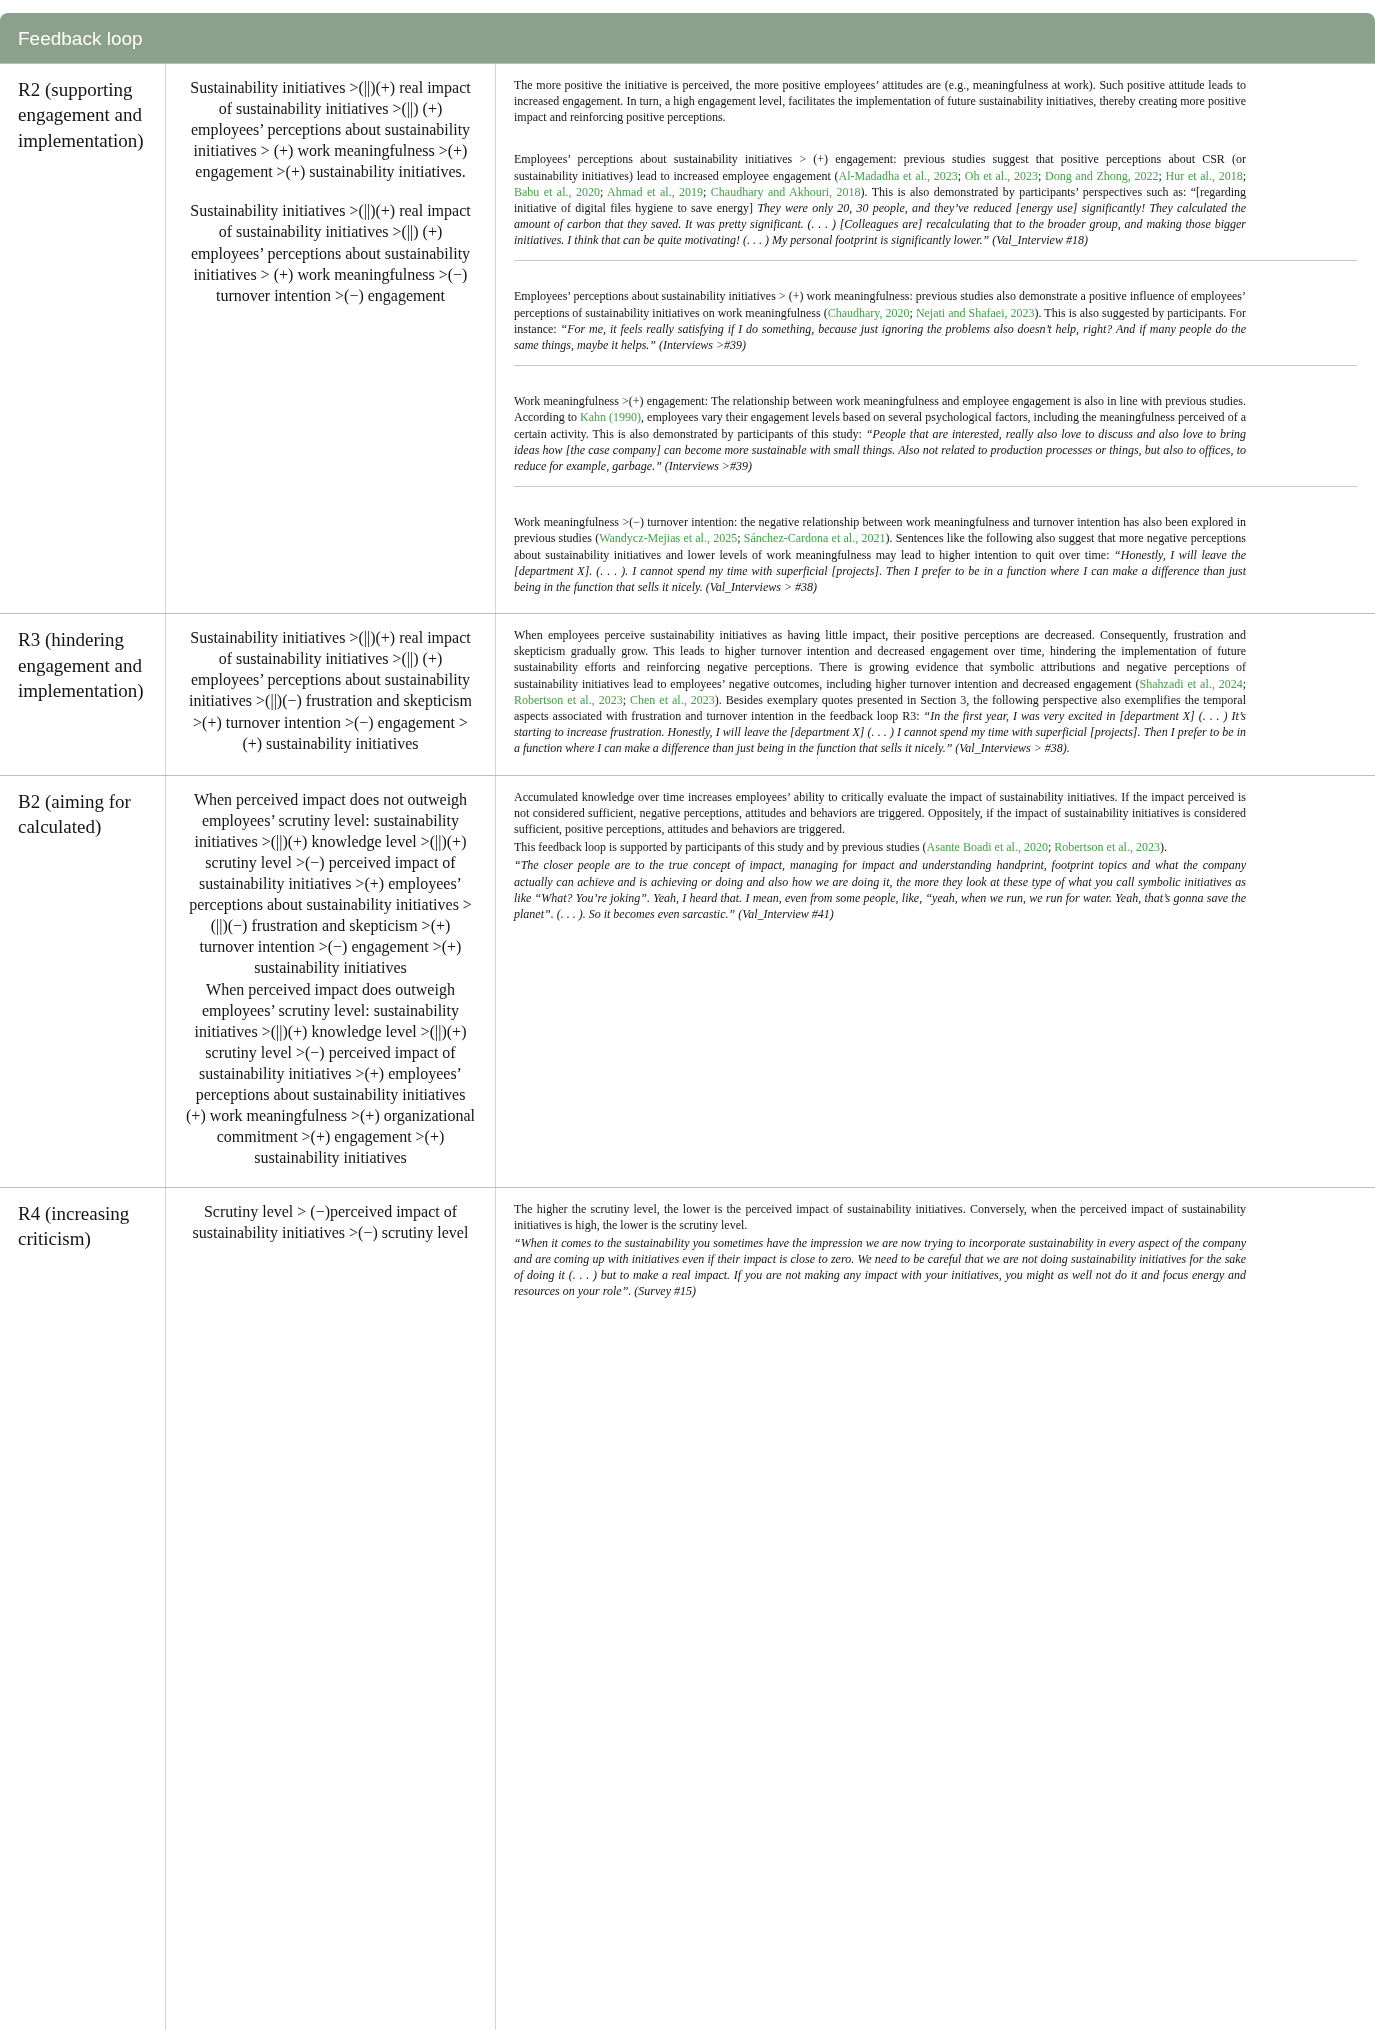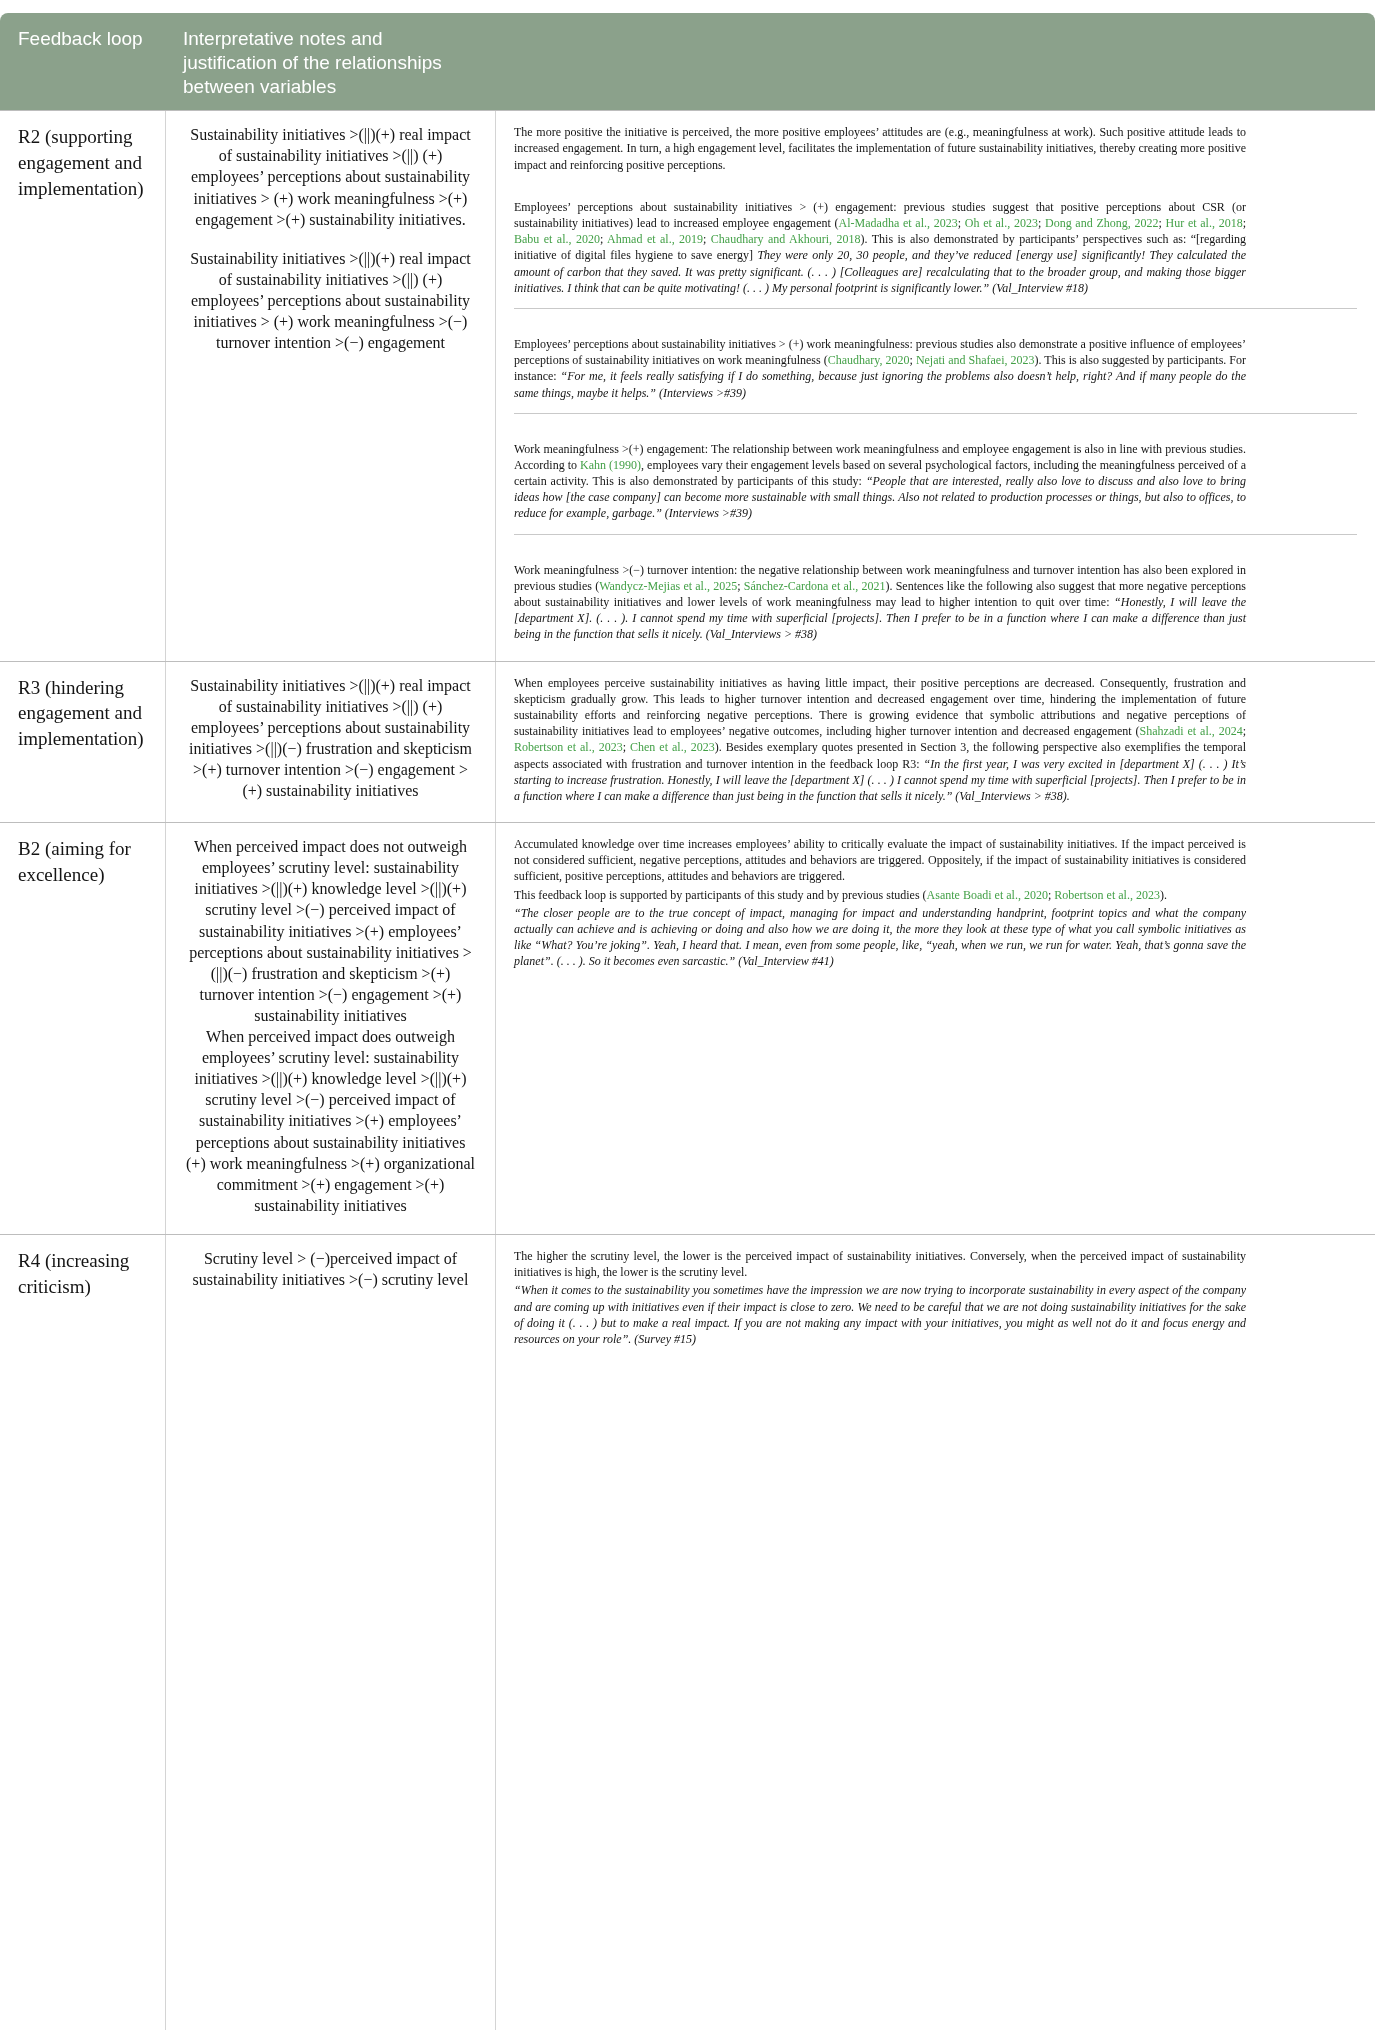--- a/index.html
+++ b/index.html
@@ -74,21 +74,20 @@
   }
   .seg-c{color:var(--citation);cursor:pointer;}
   .seg-i{font-style:italic;}
 </style>
 </head>
 <body>
 
 <div class="tablewrap">
   <div class="thead">
     <div class="th">Feedback loop</div>
-    <div class="th th-wide">Interpretative notes and justification of the relationships between variables</div>
   </div>
 
   <div style="display:contents" id="table-body"><div class="trow">
         <div class="cell">
           <div class="loop-text">R2 (supporting engagement and implementation)</div>
         </div>
         <div class="cell">
           <p class="causal-p">Sustainability initiatives &gt;(||)(+) real impact of sustainability initiatives &gt;(||) (+) employees’ perceptions about sustainability initiatives &gt; (+) work meaningfulness &gt;(+) engagement &gt;(+) sustainability initiatives.</p>
           <p class="causal-p spaced">Sustainability initiatives &gt;(||)(+) real impact of sustainability initiatives &gt;(||) (+) employees’ perceptions about sustainability initiatives &gt; (+) work meaningfulness &gt;(−) turnover intention &gt;(−) engagement</p>
         </div>
@@ -116,21 +115,21 @@
         <div class="cell">
           <p class="causal-p">Sustainability initiatives &gt;(||)(+) real impact of sustainability initiatives &gt;(||) (+) employees’ perceptions about sustainability initiatives &gt;(||)(−) frustration and skepticism &gt;(+) turnover intention &gt;(−) engagement &gt;(+) sustainability initiatives</p>
         </div>
         <div class="cell">
           <div class="note">
             <div class="note-text"><span class="seg-n">When employees perceive sustainability initiatives as having little impact, their positive perceptions are decreased. Consequently, frustration and skepticism gradually grow. This leads to higher turnover intention and decreased engagement over time, hindering the implementation of future sustainability efforts and reinforcing negative perceptions. There is growing evidence that symbolic attributions and negative perceptions of sustainability initiatives lead to employees’ negative outcomes, including higher turnover intention and decreased engagement (</span><span class="seg-c">Shahzadi et al., 2024</span><span class="seg-n">; </span><span class="seg-c">Robertson et al., 2023</span><span class="seg-n">; </span><span class="seg-c">Chen et al., 2023</span><span class="seg-n">). Besides exemplary quotes presented in Section 3, the following perspective also exemplifies the temporal aspects associated with frustration and turnover intention in the feedback loop R3: </span><span class="seg-i">“In the first year, I was very excited in [department X] (. . . ) It’s starting to increase frustration. Honestly, I will leave the [department X] (. . . ) I cannot spend my time with superficial [projects]. Then I prefer to be in a function where I can make a difference than just being in the function that sells it nicely.” (Val_Interviews &gt; #38).</span></div>
           </div>
         </div>
       </div><div class="trow">
         <div class="cell">
-          <div class="loop-text">B2 (aiming for excellence)</div>
+          <div class="loop-text">B2 (aiming for calculated)</div>
         </div>
         <div class="cell">
           <p class="causal-p">When perceived impact does not outweigh employees’ scrutiny level: sustainability initiatives &gt;(||)(+) knowledge level &gt;(||)(+) scrutiny level &gt;(−) perceived impact of sustainability initiatives &gt;(+) employees’ perceptions about sustainability initiatives &gt;(||)(−) frustration and skepticism &gt;(+) turnover intention &gt;(−) engagement &gt;(+) sustainability initiatives</p>
           <p class="causal-p">When perceived impact does outweigh employees’ scrutiny level: sustainability initiatives &gt;(||)(+) knowledge level &gt;(||)(+) scrutiny level &gt;(−) perceived impact of sustainability initiatives &gt;(+) employees’ perceptions about sustainability initiatives (+) work meaningfulness &gt;(+) organizational commitment &gt;(+) engagement &gt;(+) sustainability initiatives</p>
         </div>
         <div class="cell">
           <div class="note">
             <div class="note-text"><span class="seg-n">Accumulated knowledge over time increases employees’ ability to critically evaluate the impact of sustainability initiatives. If the impact perceived is not considered sufficient, negative perceptions, attitudes and behaviors are triggered. Oppositely, if the impact of sustainability initiatives is considered sufficient, positive perceptions, attitudes and behaviors are triggered.</span></div>
           </div>
           <div class="note">

